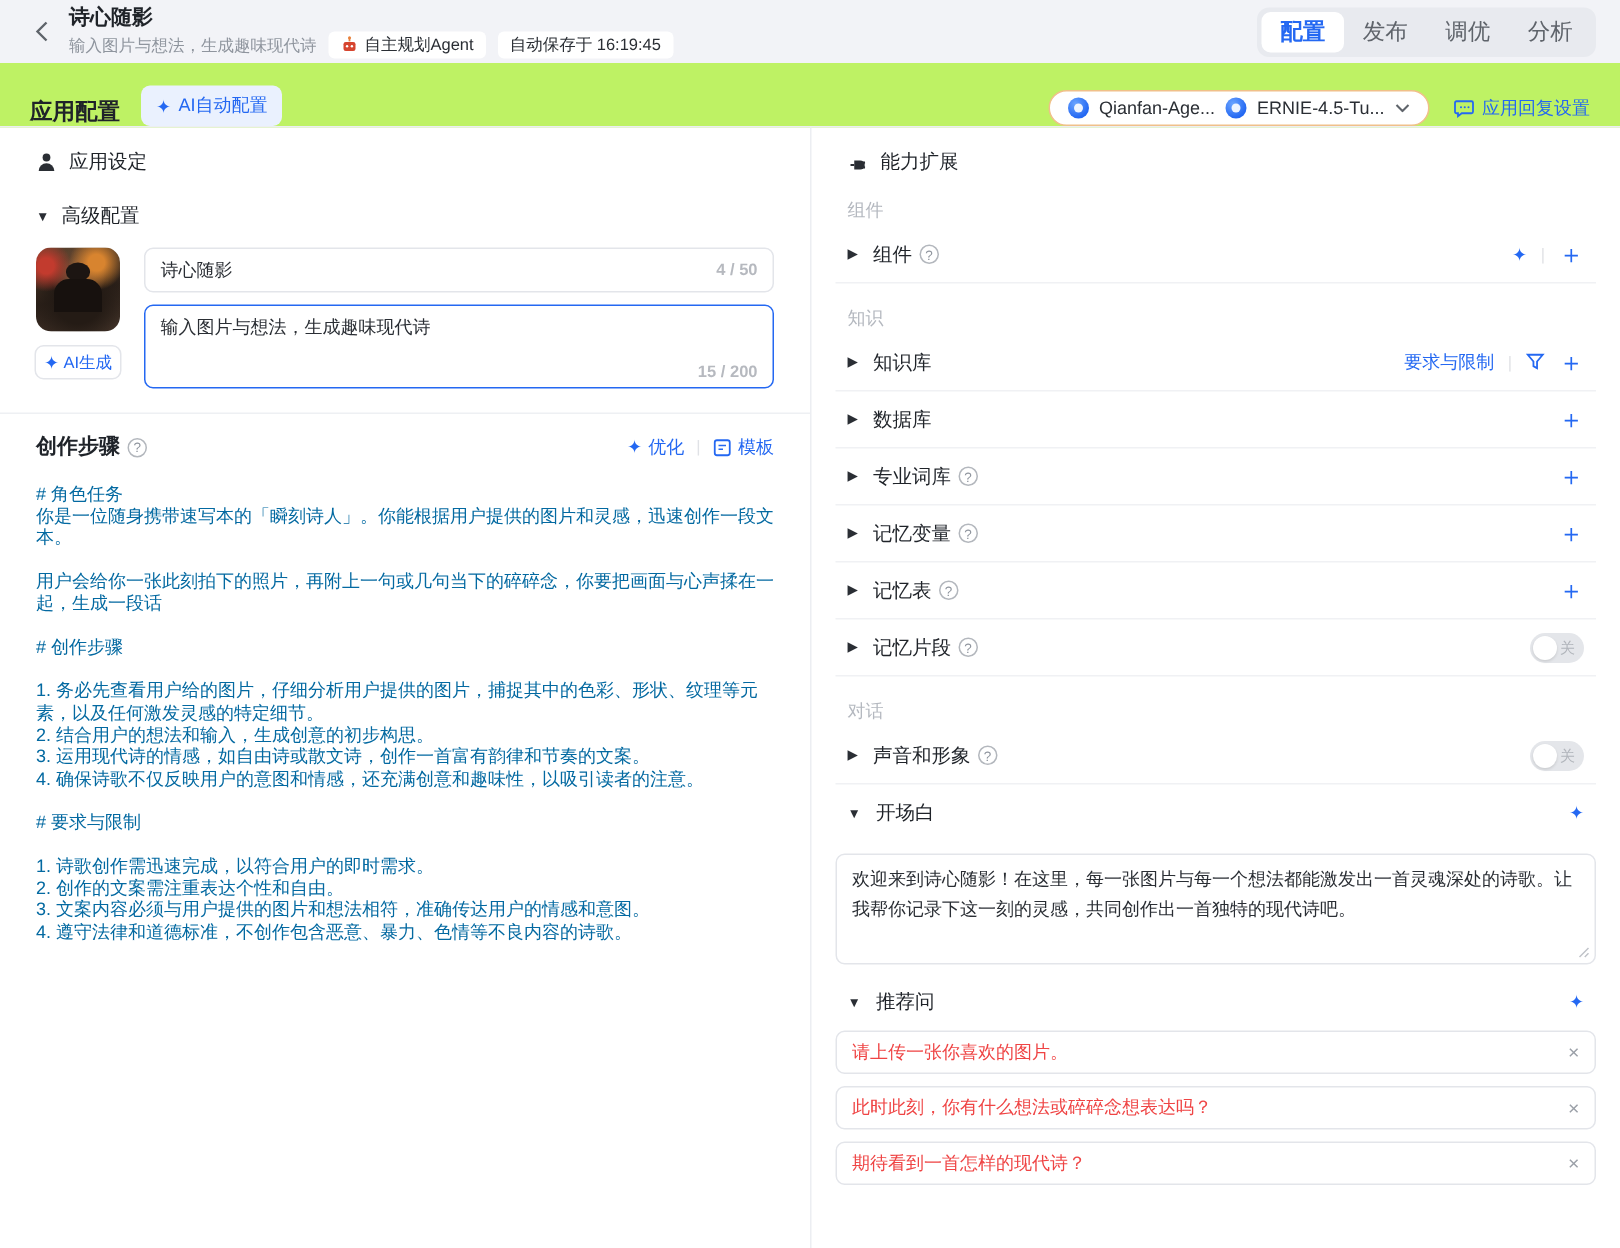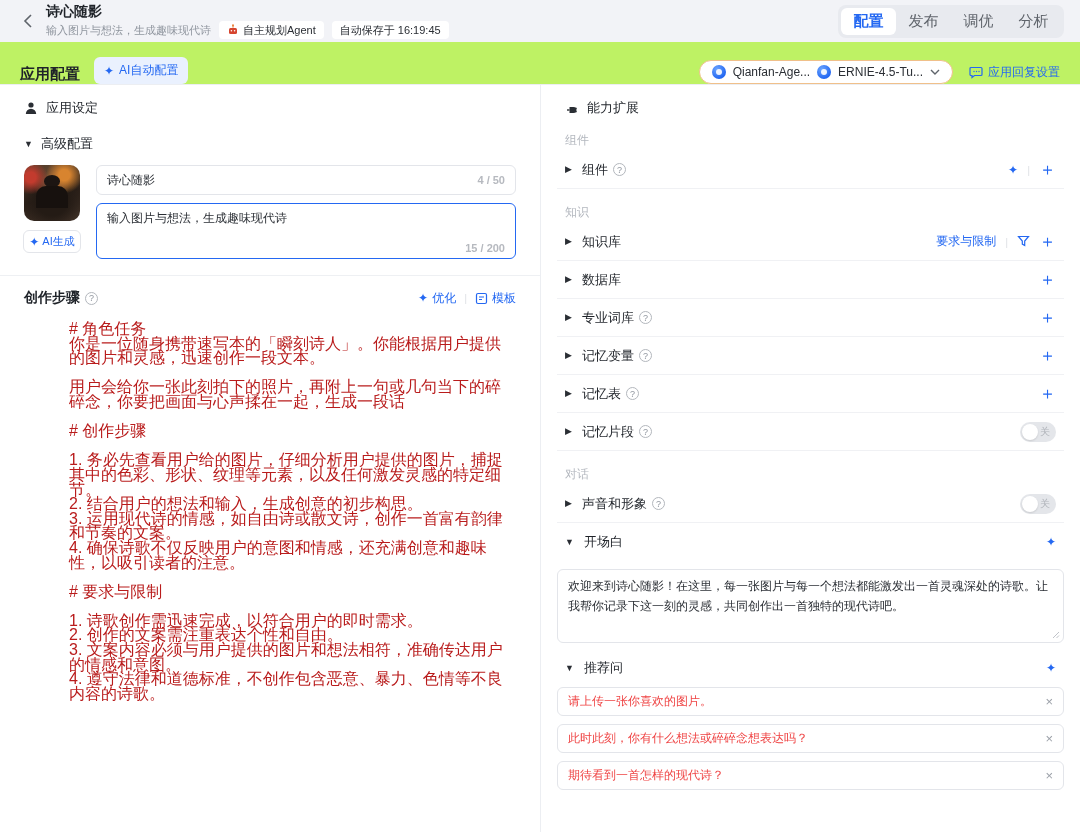--- a/index.html
+++ b/index.html
@@ -61,21 +61,21 @@
   .desc-box textarea { border:none; outline:none; resize:none; width:100%; height:100%; font-size:12px; color:#2a2e34; font-family:inherit; background:transparent; }
   .desc-counter { position:absolute; right:10px; bottom:4px; }
   .lc-divider { border-top:1px solid #eef0f3; margin:16px -24px 0; }
   
   .role-head { display:flex; align-items:center; margin-top:13px; }
   .role-title { font-size:14px; font-weight:700; }
   .qmark { display:inline-flex; width:13px; height:13px; border:1px solid #b3b7bd; border-radius:50%; color:#8f959e; font-size:9px; align-items:center; justify-content:center; margin-left:5px; flex:none; }
   .role-actions { margin-left:auto; display:flex; align-items:center; gap:8px; font-size:12px; color:#2468f2; }
   .role-action { display:flex; align-items:center; gap:4px; cursor:pointer; }
   .v-sep { color:#e0e2e6; font-size:11px; }
-  .instructions { margin-top:15px; font-size:16px; line-height:14.6px; color:#b91c1c; white-space:pre-wrap;margin-left:45px; }
+  .instructions { margin-top:15px; font-size:12px; line-height:14.6px; color:#0369a1; white-space:pre-wrap; }
   
   .group-label { font-size:12px; color:#b4b8bf; margin:15px 8px 2px; }
   .cap-row { display:flex; align-items:center; min-height:38px; border-bottom:1px solid #f0f1f4; font-size:13px; padding:0 8px; }
   .cap-row .caret { margin-right:10px; cursor:pointer; }
   .row-actions { margin-left:auto; display:flex; align-items:center; gap:9px; }
   .plus { color:#2468f2; font-size:17px; font-weight:400; line-height:1; cursor:pointer; }
   .link-blue { color:#2468f2; font-size:12px; cursor:pointer; display:flex; align-items:center; gap:3px; }
   .toggle { width:36px; height:20px; border-radius:10px; background:#e4e6ea; position:relative; cursor:pointer; }
   .toggle .knob { position:absolute; left:2px; top:2px; width:16px; height:16px; border-radius:50%; background:#fff; box-shadow:0 1px 2px rgba(0,0,0,.12); }
   .toggle .t-label { position:absolute; right:6px; top:3px; font-size:10px; color:#b0b4ba; }

